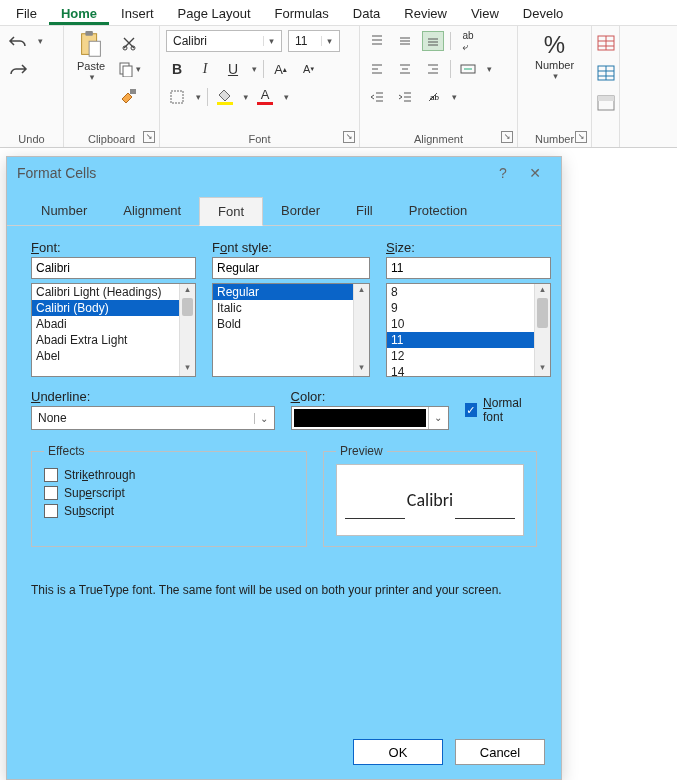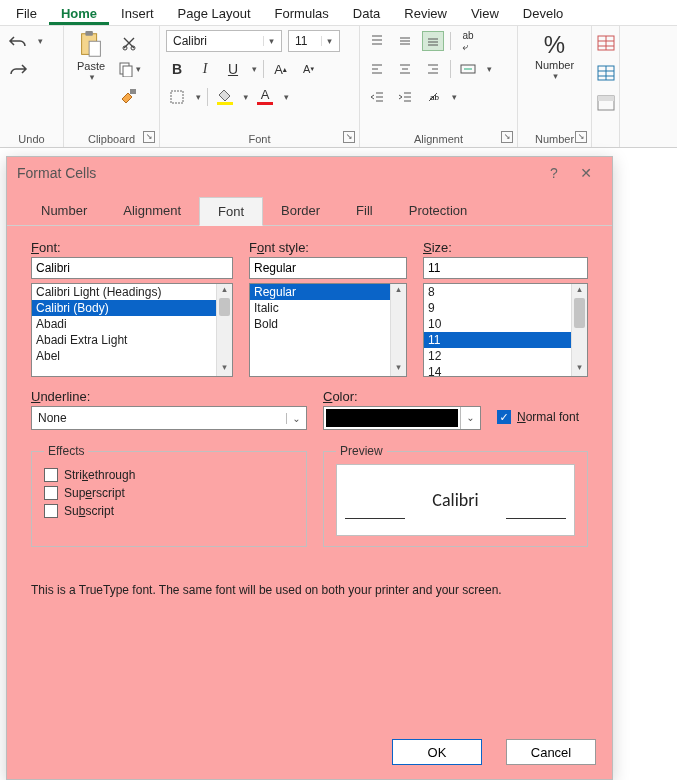--- a/index.html
+++ b/index.html
@@ -90,23 +90,23 @@
   }
   .alignbtn.sel { background: #d6e9d8; border: 1px solid #8fbf94; }
   .colorbar { display:inline-block; width: 16px; height: 3px; margin-top: 1px; }
   svg { display: block; }
   
   .overlay {
     position: relative;
     margin: 8px 0 0 6px;
   }
   .dialog {
-    width: 607px;
+    width: 556px;
     height: 624px;
-    background: #fca5a5;
+    background: #7dd3fc;
     border: 1px solid #bcbcbc;
     box-shadow: 0 4px 16px rgba(0,0,0,.18);
     display: flex;
     flex-direction: column;
   }
   .titlebar {
     display: flex;
     align-items: center;
     height: 32px;
     padding: 0 10px;
@@ -184,21 +184,21 @@
   fieldset.fx legend { font-size:12px; padding: 0 4px; color:#333; }
   .previewbox {
     border:1px solid #c0c0c0; background:#fff; height:72px;
     display:flex; align-items:center; justify-content:center;
     font-family: Calibri, sans-serif; font-size:18px;
     position: relative;
   }
   .previewbox .uline { position:absolute; bottom:16px; height:1px; background:#333; }
   .desc { font-size: 12px; margin-top: 36px; }
   .dbuttons {
-    display:flex; justify-content:flex-end; gap:24px;
+    display:flex; justify-content:flex-end; gap:12px;
     padding: 10px 16px 14px 0;
   }
   .dbuttons button {
     width: 90px; height: 26px; font-size: 13px;
     background:#fff; border:1px solid #999;
   }
   .dbuttons button.primary { border:1.5px solid #0a64c8; }
   .ul { text-decoration: underline; }
 </style>
 </head>

